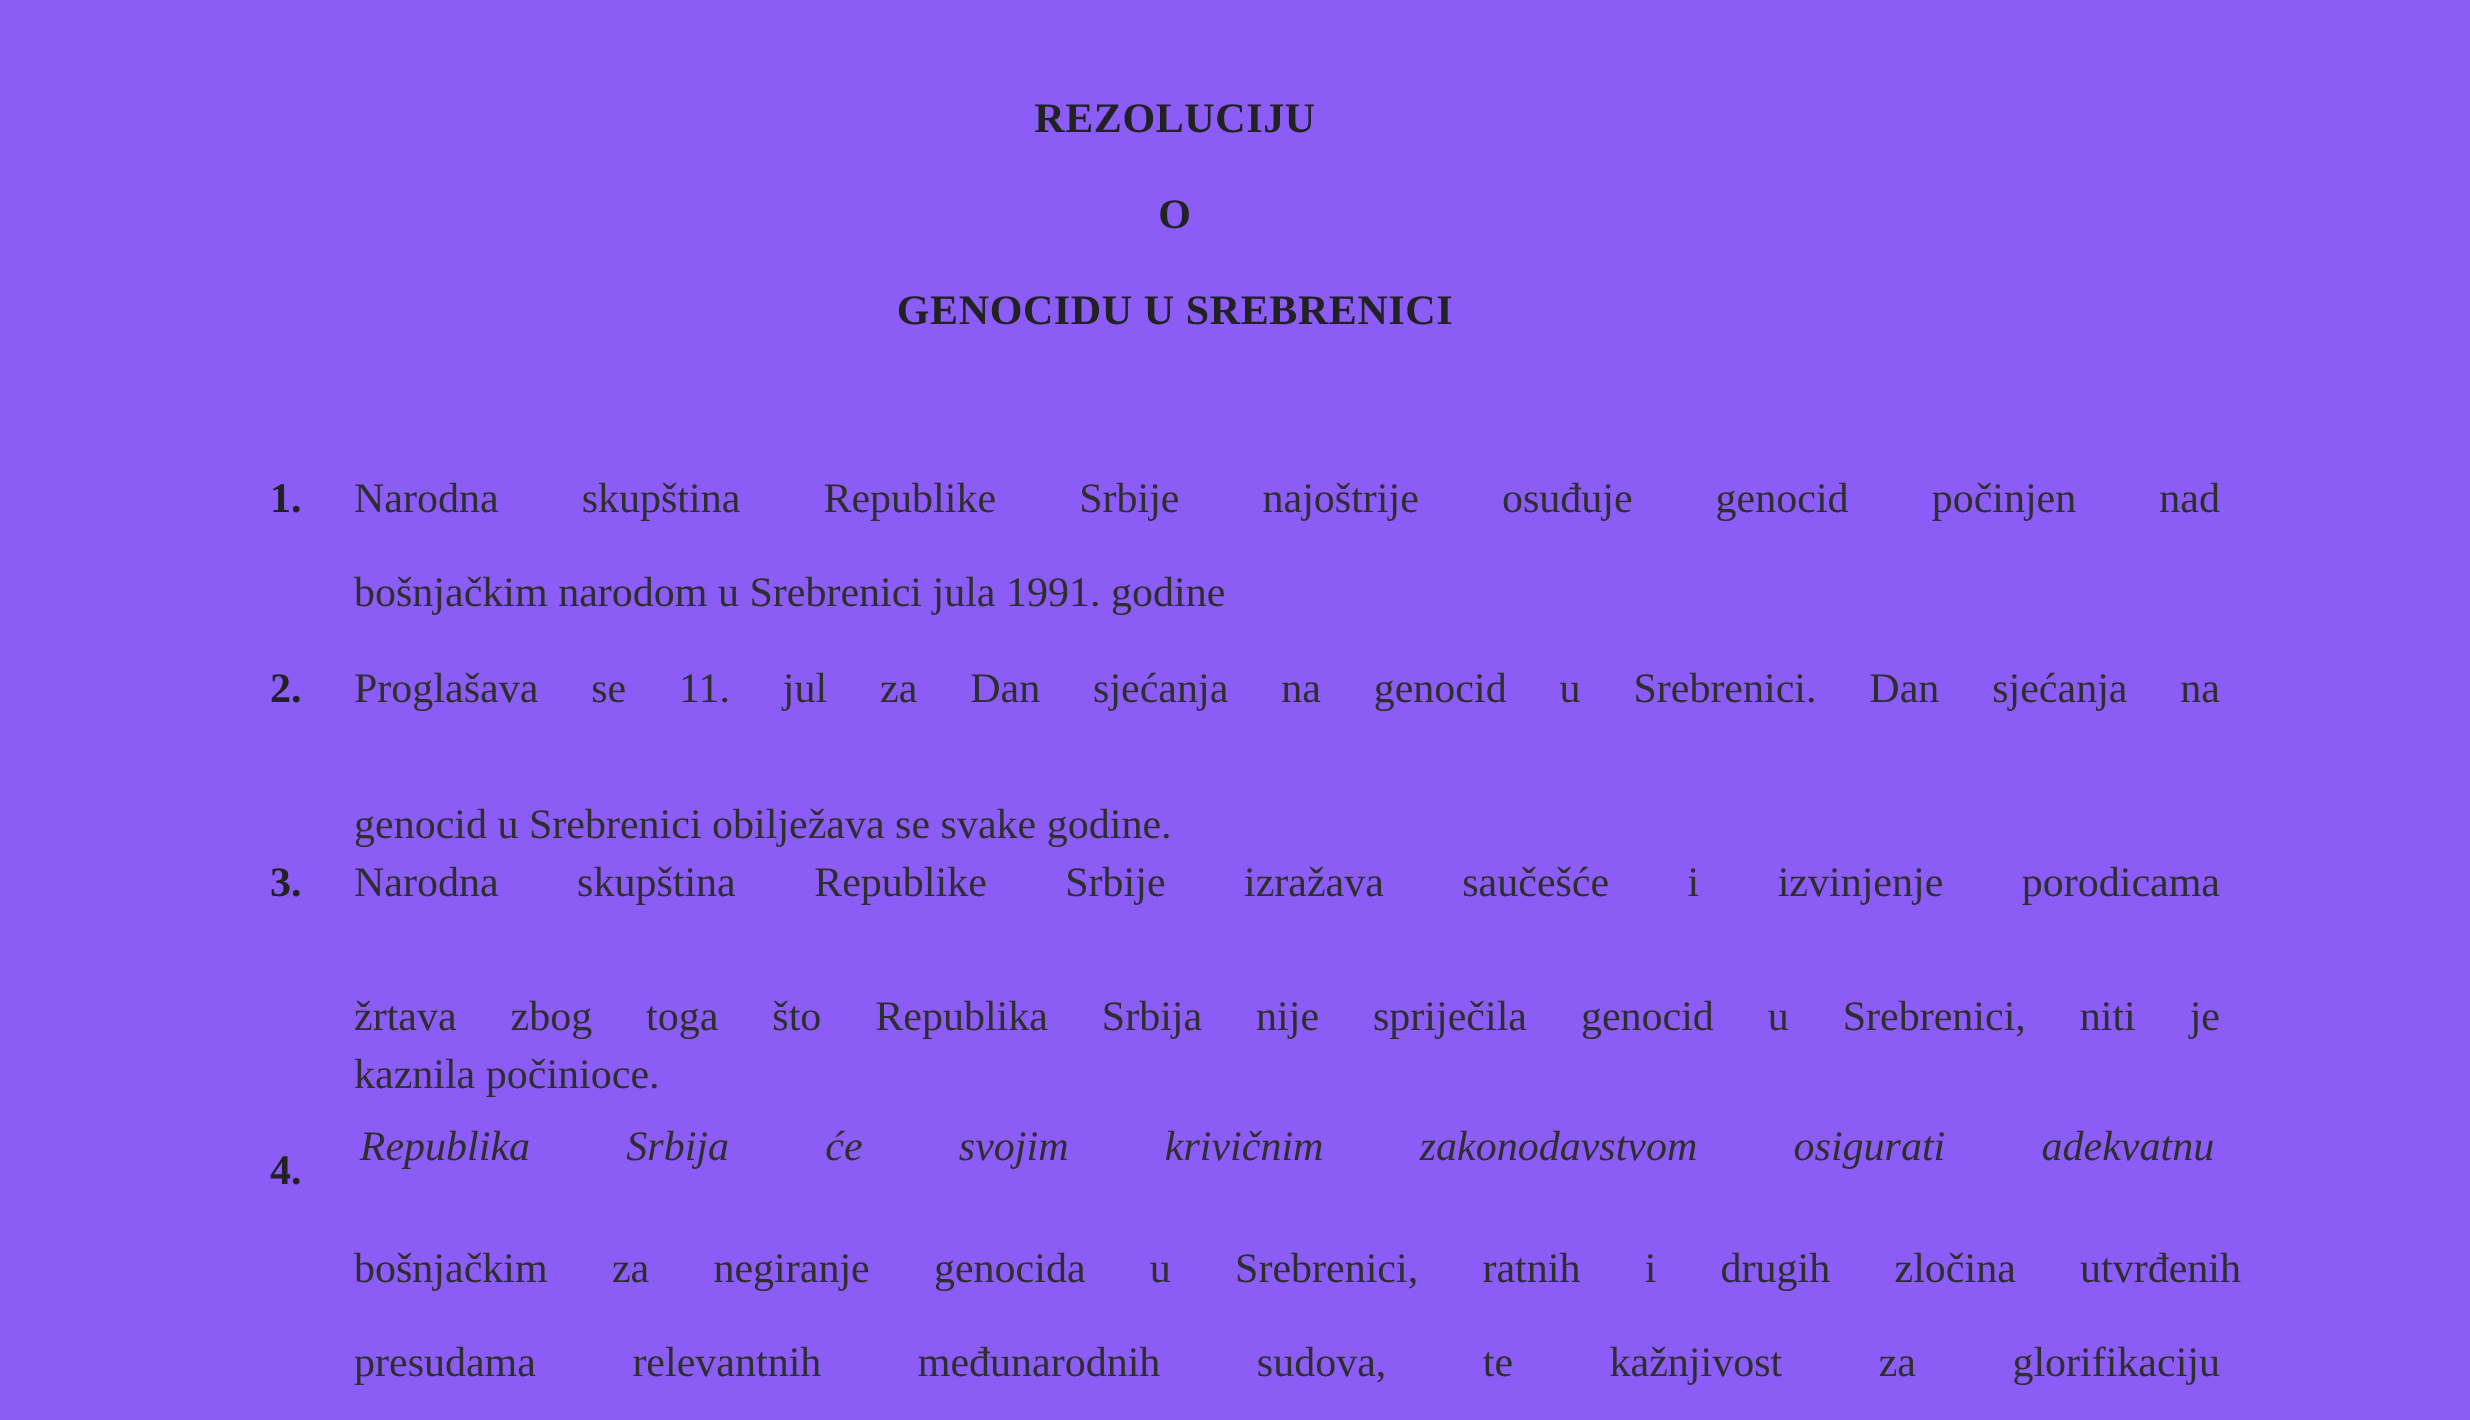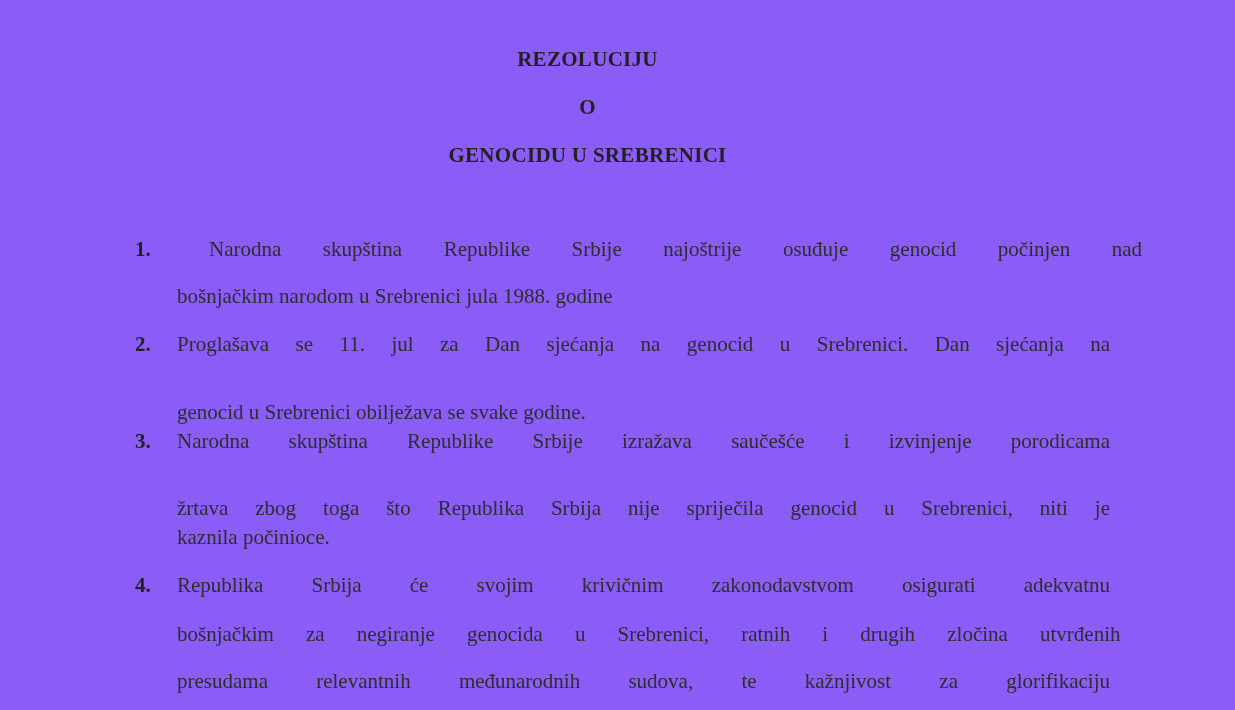--- a/index.html
+++ b/index.html
@@ -67,37 +67,37 @@
 <body>
 
 <div class="page">
 
   <div class="title-line t1">REZOLUCIJU</div>
   <div class="title-line t2">O</div>
   <div class="title-line t3">GENOCIDU U SREBRENICI</div>
 
   <div>
     <span class="item-num" style="top:236px;">1.</span>
-    <div class="line just" style="top: 236px; white-space: nowrap; word-spacing: 36.2871px; width: 933px; display: block; text-align: left; text-align-last: auto; margin-left: 32px;">Narodna skupština Republike Srbije najoštrije osuđuje genocid počinjen nad</div>
-    <div class="line last" style="top:283px;">bošnjačkim narodom u Srebrenici jula 1988. godine</div>
+    <div class="line just" style="top: 236px; white-space: nowrap; word-spacing: 36.2871px; width: 933px; display: block; text-align: left; text-align-last: auto;">Narodna skupština Republike Srbije najoštrije osuđuje genocid počinjen nad</div>
+    <div class="line last" style="top:283px;">bošnjačkim narodom u Srebrenici jula 1991. godine</div>
   </div>
 
   <div>
     <span class="item-num" style="top:331px;">2.</span>
     <div class="line just" style="top: 331px; white-space: nowrap; word-spacing: 21.1875px; width: 933px; display: block; text-align: left; text-align-last: auto;">Proglašava se 11. jul za Dan sjećanja na genocid u Srebrenici. Dan sjećanja na</div>
     <div class="line last" style="top:399px;">genocid u Srebrenici obilježava se svake godine.</div>
   </div>
 
   <div>
     <span class="item-num" style="top:428px;">3.</span>
     <div class="line just" style="top: 428px; white-space: nowrap; word-spacing: 33.9668px; width: 933px; display: block; text-align: left; text-align-last: auto;">Narodna skupština Republike Srbije izražava saučešće i izvinjenje porodicama</div>
     <div class="line just" style="top: 477px; white-space: nowrap; word-spacing: 21.7174px; width: 933px; display: block; text-align: left; text-align-last: auto; margin-top: 18px;">žrtava zbog toga što Republika Srbija nije spriječila genocid u Srebrenici, niti je</div>
     <div class="line last" style="top:524px;">kaznila počinioce.</div>
   </div>
 
   <div>
     <span class="item-num" style="top:572px;">4.</span>
-    <div class="line just" style="top: 572px; white-space: nowrap; word-spacing: 42.8862px; width: 933px; display: block; text-align: right; text-align-last: auto;">Republika Srbija će svojim krivičnim zakonodavstvom osigurati adekvatnu</div>
+    <div class="line just" style="top: 560px; white-space: nowrap; word-spacing: 42.8862px; width: 933px; display: block; text-align: center; text-align-last: auto; font-style: italic;">Republika Srbija će svojim krivičnim zakonodavstvom osigurati adekvatnu</div>
     <div class="line just" style="top: 621px; white-space: nowrap; word-spacing: 26.8813px; width: 933px; display: block; text-align: left; text-align-last: auto;">bošnjačkim za negiranje genocida u Srebrenici, ratnih i drugih zločina utvrđenih</div>
     <div class="line just" style="top: 668px; white-space: nowrap; word-spacing: 42.9799px; width: 933px; display: block; text-align: center; text-align-last: auto;">presudama relevantnih međunarodnih sudova, te kažnjivost za glorifikaciju</div>
   </div>
 
 </div>
 
 </body></html>

